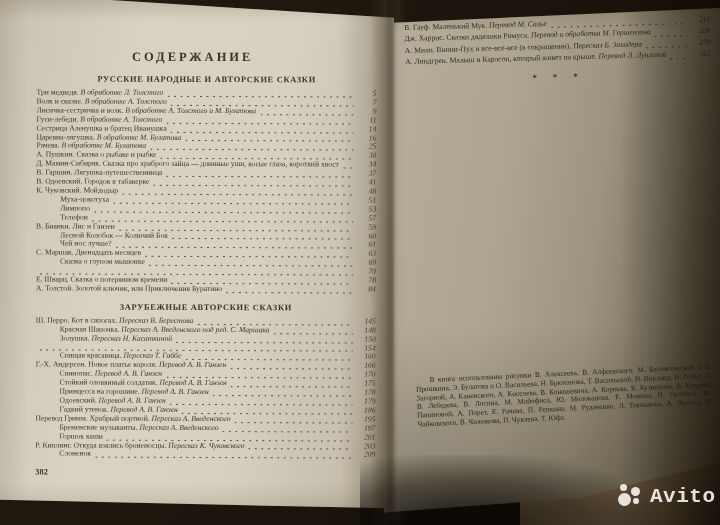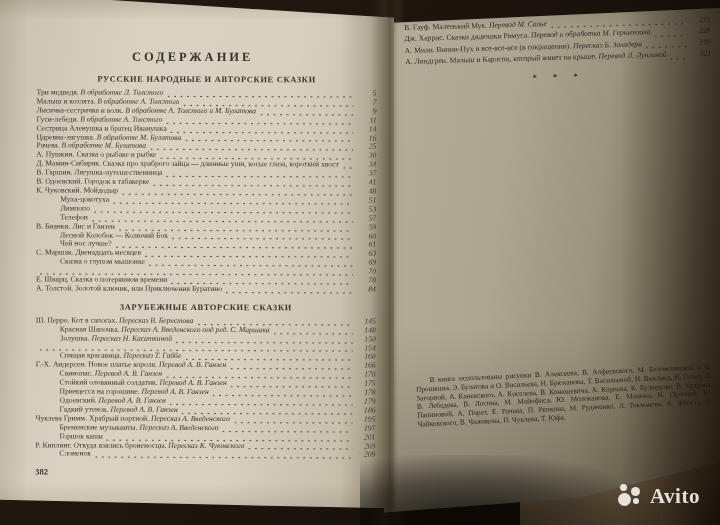--- a/index.html
+++ b/index.html
@@ -90,21 +90,21 @@
     position:absolute;left:618px;top:483px;display:flex;align-items:center;gap:6px;
     opacity:.93;z-index:20;
   }
   .avito-logo{position:relative;width:26px;height:26px;}
   .avito-logo i{position:absolute;border-radius:50%;background:#f3f0e9;display:block;}
   .avito-logo .c1{width:7px;height:7px;left:2px;top:1px;}
   .avito-logo .c2{width:13px;height:13px;left:0;top:10px;}
   .avito-logo .c3{width:9px;height:9px;left:13px;top:4px;}
   .avito-logo .c4{width:6px;height:6px;left:15px;top:15px;}
   .watermark-text{
-    font-family:Liberation Serif, serif;font-weight:bold;font-size:21px;
+    font-family:Liberation Mono, monospace;font-weight:bold;font-size:21px;
     color:#f3f0e9;letter-spacing:.5px;
   }
 </style>
 </head>
 <body>
 
 <div id="photo">
 
   <div class="table-strip"></div>
 
@@ -140,21 +140,21 @@
   <div class="left-content">
     <h1 class="toc-heading">СОДЕРЖАНИЕ</h1>
     <h2 class="section-title">РУССКИЕ НАРОДНЫЕ И АВТОРСКИЕ СКАЗКИ</h2>
     <div>
         <div class="toc-row">
           <span class="entry-text"><span>Три медведя.</span><span class="em"> В обработке Л. Толстого</span></span>
           <span class="dots"></span>
           <span class="pg">5</span>
         </div>
         <div class="toc-row">
-          <span class="entry-text"><span>Малыш и козлята.</span><span class="em"> В обработке А. Толстого</span></span>
+          <span class="entry-text"><span>Волк и сказке.</span><span class="em"> В обработке А. Толстого</span></span>
           <span class="dots"></span>
           <span class="pg">7</span>
         </div>
         <div class="toc-row">
           <span class="entry-text"><span>Лисичка-сестричка и волк.</span><span class="em"> В обработке А. Толстого и М. Булатова</span></span>
           <span class="dots"></span>
           <span class="pg">9</span>
         </div>
         <div class="toc-row">
           <span class="entry-text"><span>Гуси-лебеди.</span><span class="em"> В обработке А. Толстого</span></span>
@@ -306,21 +306,21 @@
           <span class="entry-text"><span>Одоевский.</span><span class="em"> Перевод А. В. Ганзен</span></span>
           <span class="dots"></span>
           <span class="pg">179</span>
         </div>
         <div class="toc-row ind1">
           <span class="entry-text"><span>Гадкий утенок.</span><span class="em"> Перевод А. В. Ганзен</span></span>
           <span class="dots"></span>
           <span class="pg">186</span>
         </div>
         <div class="toc-row">
-          <span class="entry-text"><span>Чуклева Гримм. Храбрый портной.</span><span class="em"> Пересказ А. Введенского</span></span>
+          <span class="entry-text"><span>Перевод Гримм. Храбрый портной.</span><span class="em"> Пересказ А. Введенского</span></span>
           <span class="dots"></span>
           <span class="pg">195</span>
         </div>
         <div class="toc-row ind1">
           <span class="entry-text"><span>Бременские музыканты.</span><span class="em"> Пересказ А. Введенского</span></span>
           <span class="dots"></span>
           <span class="pg">197</span>
         </div>
         <div class="toc-row ind1">
           <span class="entry-text"><span>Горшок каши</span></span>

